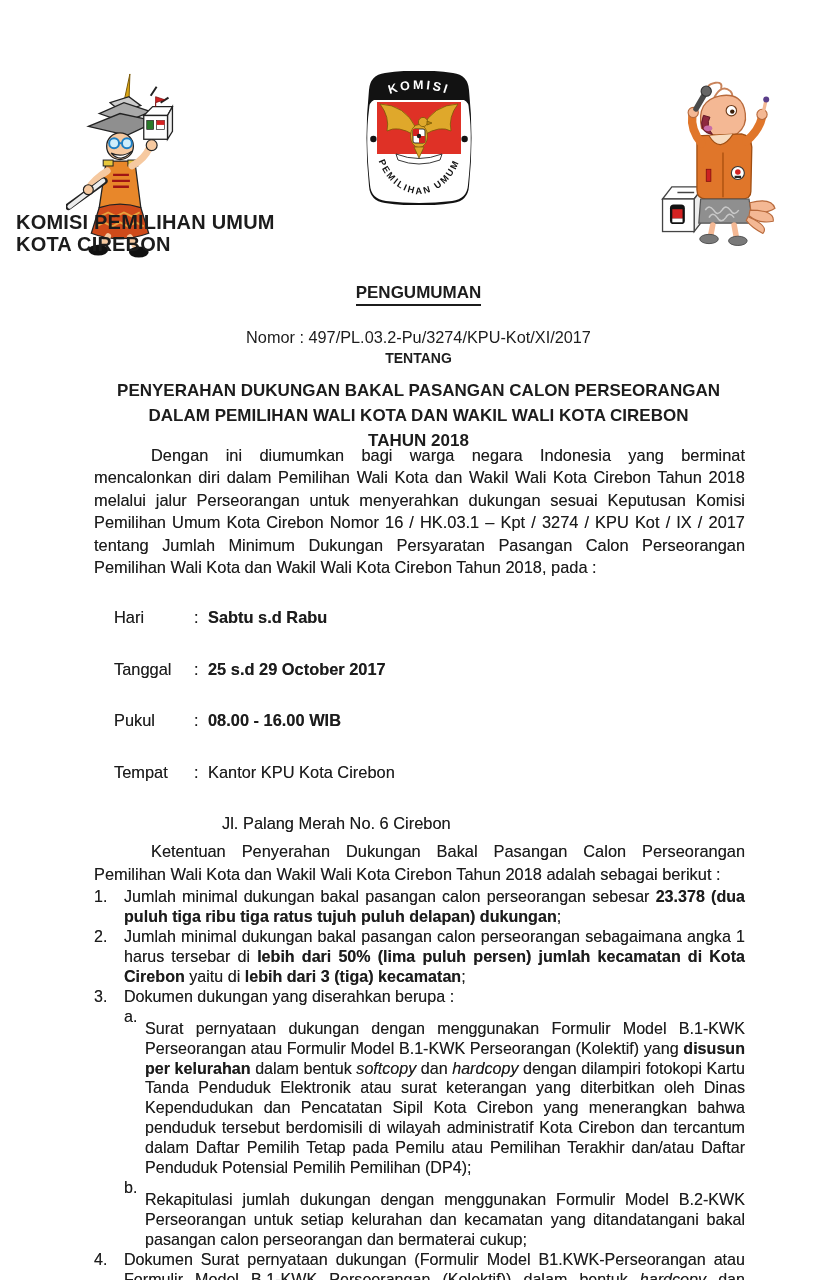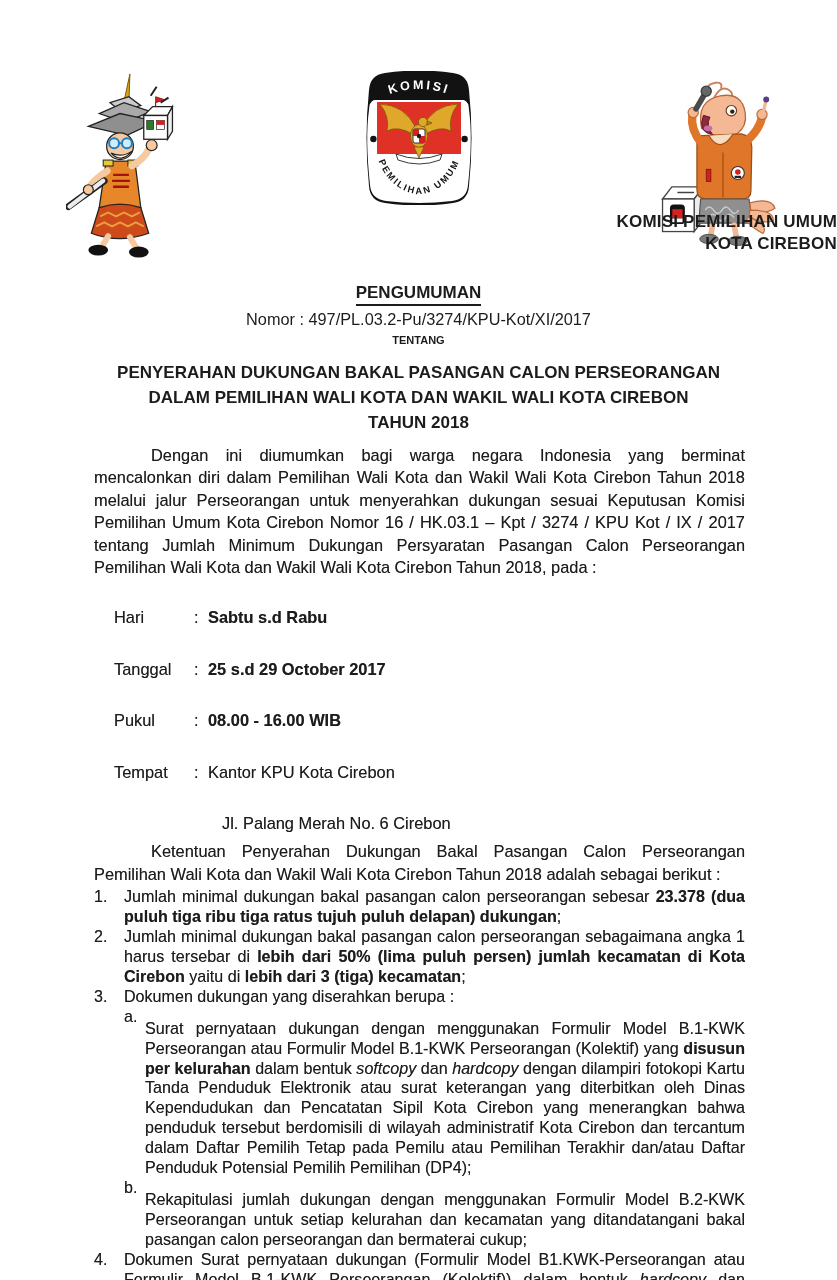--- a/index.html
+++ b/index.html
@@ -14,32 +14,32 @@
   }
   .page * { box-sizing: border-box; }
 
   
   .mascot-left  { position: absolute; left: 66px;  top: 70px;  width: 110px; height: 188px; }
   .kpu-logo     { position: absolute; left: 50%;   top: 71px;  width: 108px; height: 134px; transform: translateX(-50%); }
   .mascot-right { position: absolute; right: 56px; top: 80px;  width: 130px; height: 172px; }
 
   .org-name {
     position: absolute; top: 211px; left: 16px; right: 0;
-    text-align: right; font-weight: bold; font-size: 17px; line-height: 22px;
+    text-align: left; font-weight: bold; font-size: 20px; line-height: 22px;
     letter-spacing: 0.2px;
   }
 
   
   .title-block { position: absolute; top: 283px; left: 0; right: 0; text-align: center; }
   .doc-heading {
     display: inline-block; font-weight: bold; font-size: 17px; line-height: 20px;
-    border-bottom: 2px solid #1c1c1c; padding-bottom: 1px; margin-bottom: 3px;
+    border-bottom: 2px solid #1c1c1c; padding-bottom: 1px; margin-bottom: 21px;
   }
   .doc-number  { font-size: 16.3px; line-height: 21px; }
-  .doc-about   { font-weight: bold; font-size: 11px; line-height: 21px; margin-bottom: 9px; }
+  .doc-about   { font-weight: bold; font-size: 14px; line-height: 21px; margin-bottom: 9px; }
   .doc-subject { font-weight: bold; font-size: 17px; line-height: 25px; }
 
   
   .body-col {
     position: absolute; top: 444px; left: 94px; width: 651px;
     font-size: 16.4px; line-height: 22.4px; text-align: justify;
     text-shadow: 0 0 0.3px rgba(0,0,0,0.5);
   }
   .indent { text-indent: 57px; }
 

